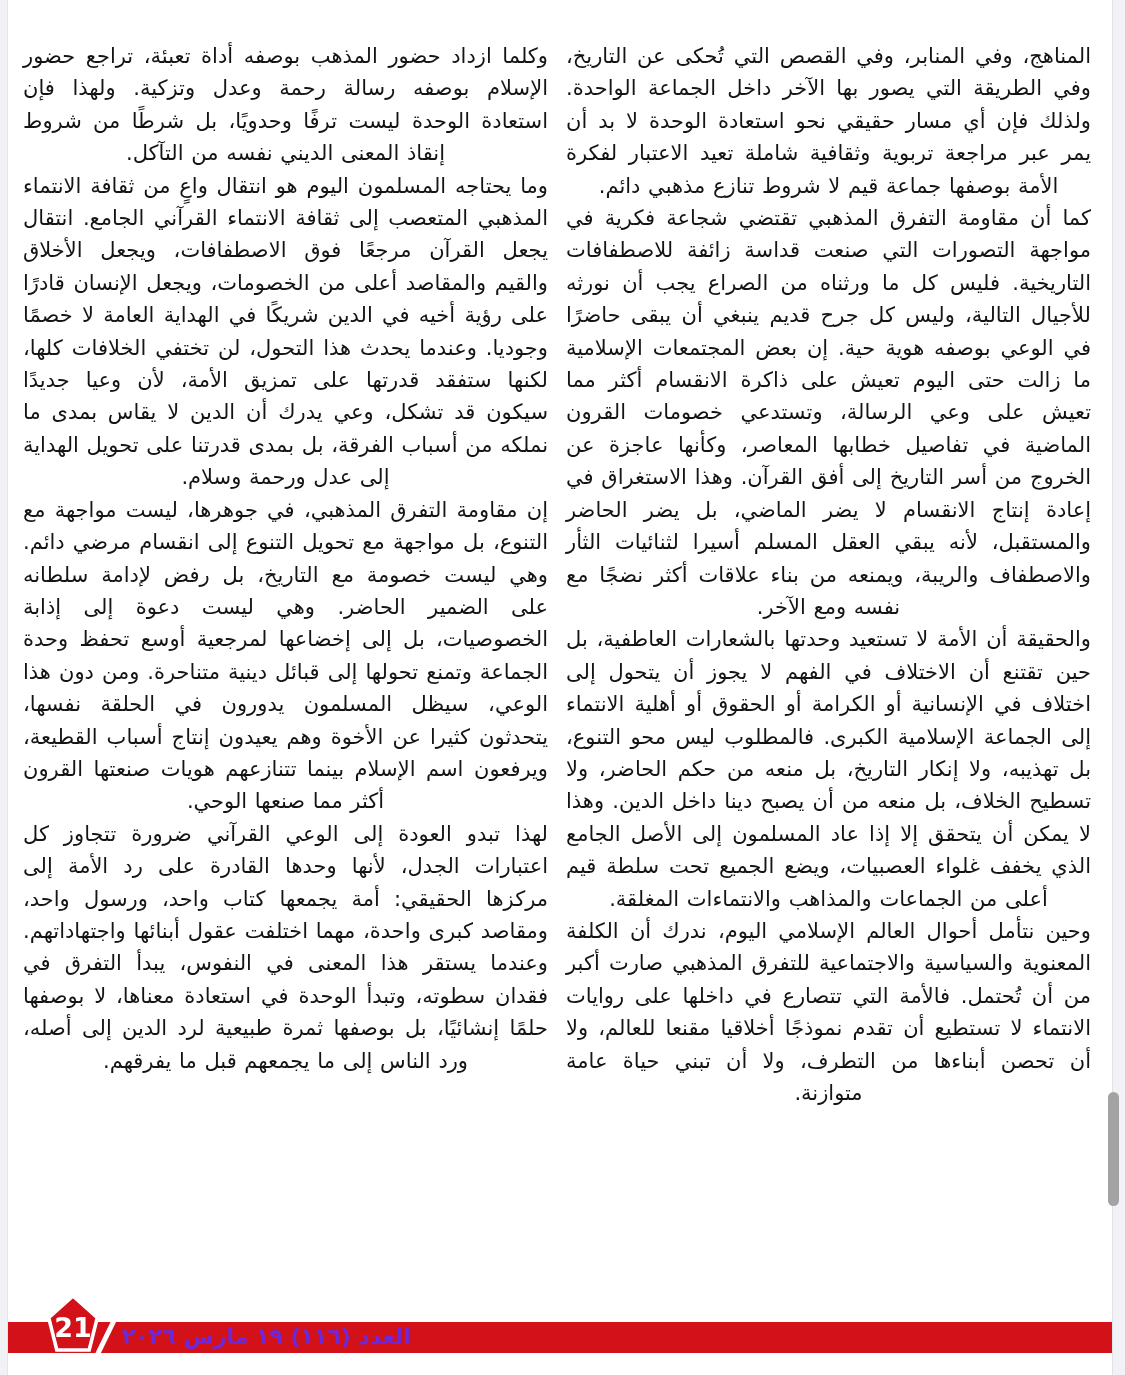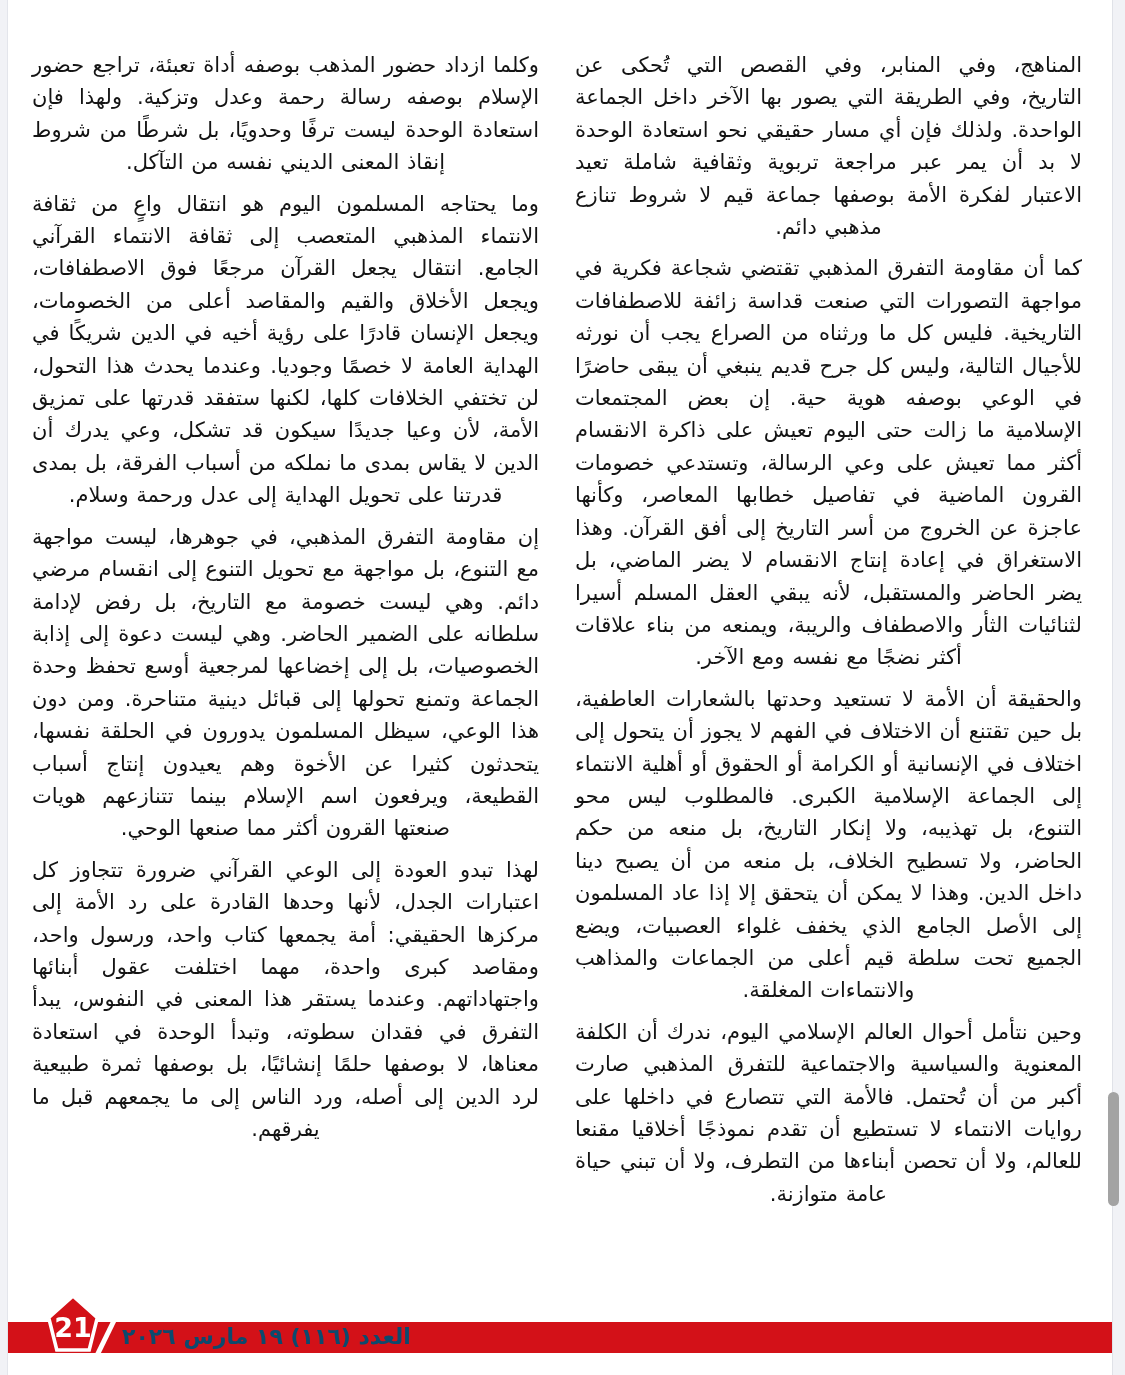--- a/index.html
+++ b/index.html
@@ -54,21 +54,21 @@
   }
   .col {
     width: calc(50% - 9px);
     color: #141414;
     font-size: 21px;
     line-height: 32.4px;
     text-align: justify;
     text-align-last: center;
   }
   .col p {
-    margin: 9px;
+    margin: 0;
     padding: 0;
     word-spacing: 1px;
   }
   .footer-bar {
     position: absolute;
     left: 7px;
     right: 12px;
     top: 1322px;
     height: 31px;
     background: #d31118;
@@ -91,21 +91,21 @@
     width: 54px;
     height: 60px;
     z-index: 4;
   }
   .footer-issue {
     position: absolute;
     left: 122px;
     top: 1322px;
     height: 46px;
     line-height: 30px;
-    color: #0c4a6e;
+    color: #6d28d9;
     font-weight: bold;
     font-size: 22px;
     direction: rtl;
     z-index: 3;
     white-space: nowrap;
   }
 </style>
 </head>
 <body>
 

